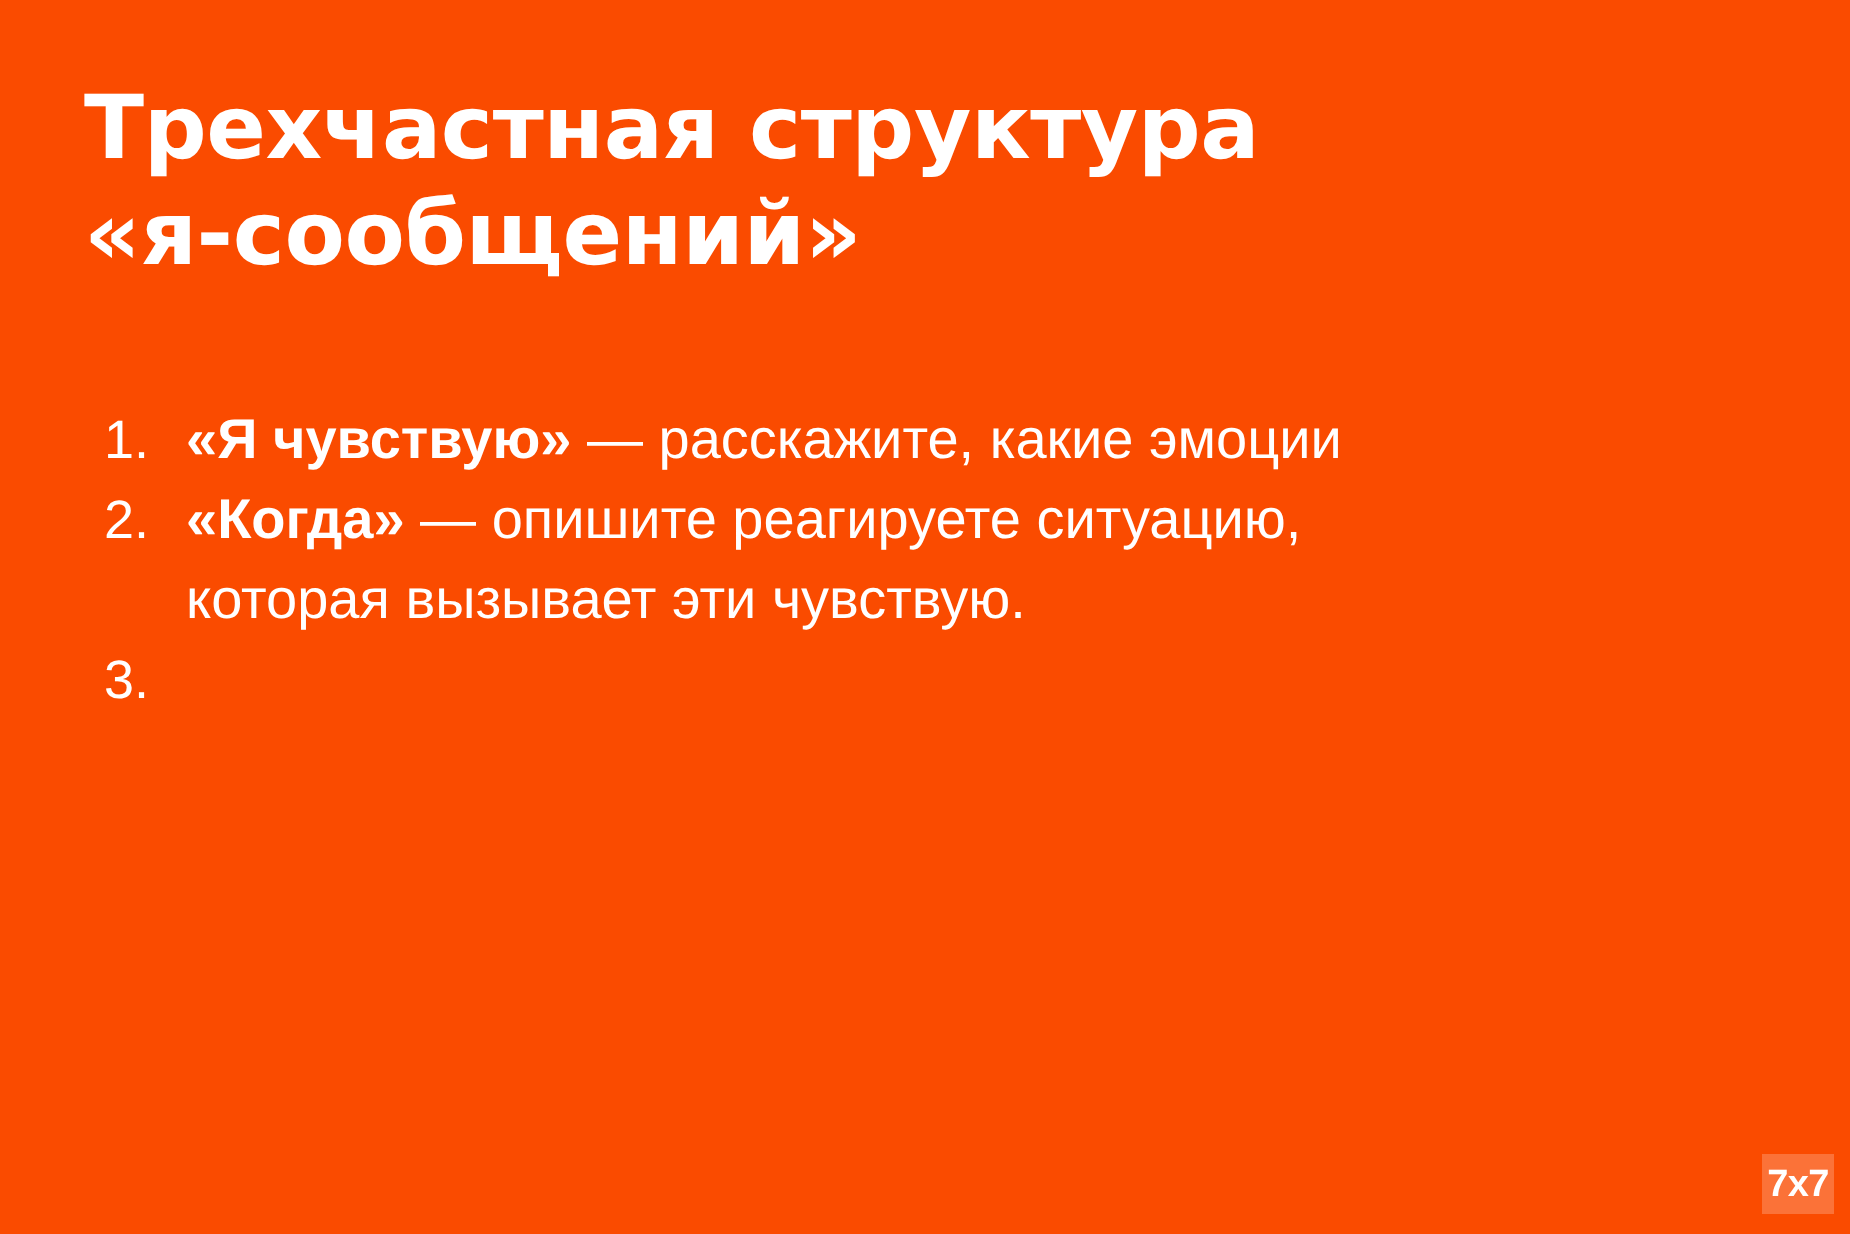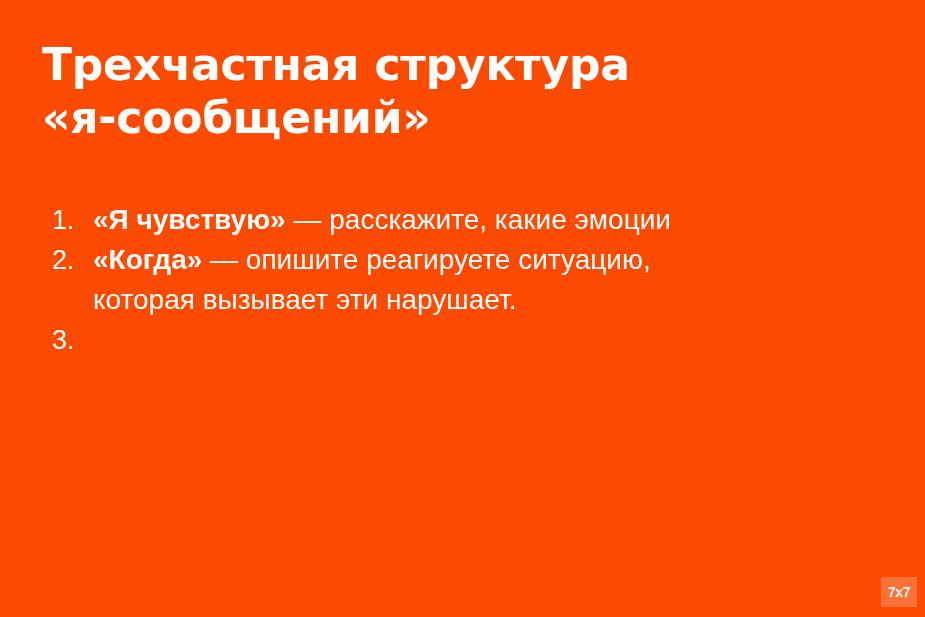--- a/index.html
+++ b/index.html
@@ -88,21 +88,21 @@
     left: 881px;
     top: 577px;
     width: 36px;
     height: 30px;
     background: rgba(255, 255, 255, 0.22);
     display: flex;
     align-items: center;
     justify-content: center;
   }
   #watermark-text {
-    font-size: 14px;
+    font-size: 19px;
     font-weight: 700;
     color: #FFFFFF;
     letter-spacing: -0.3px;
     line-height: 1;
   }
 </style>
 </head>
 <body>
 
 <div id="slide">
@@ -118,21 +118,21 @@
       <span class="item-marker">1.</span>
       <span class="item-body">
         <span class="item-line"><span class="lead">«Я чувствую»</span><span> — расскажите, какие эмоции</span></span>
       </span>
     </li>
 
     <li class="list-item">
       <span class="item-marker">2.</span>
       <span class="item-body">
         <span class="item-line"><span class="lead">«Когда»</span><span> — опишите реагируете ситуацию,</span></span>
-        <span class="item-line">которая вызывает эти нарушает.</span>
+        <span class="item-line">которая вызывает эти чувствую.</span>
       </span>
     </li>
 
     <li class="list-item">
       <span class="item-marker">3.</span>
       <span class="item-body">
       </span>
     </li>
 
   </ol>

